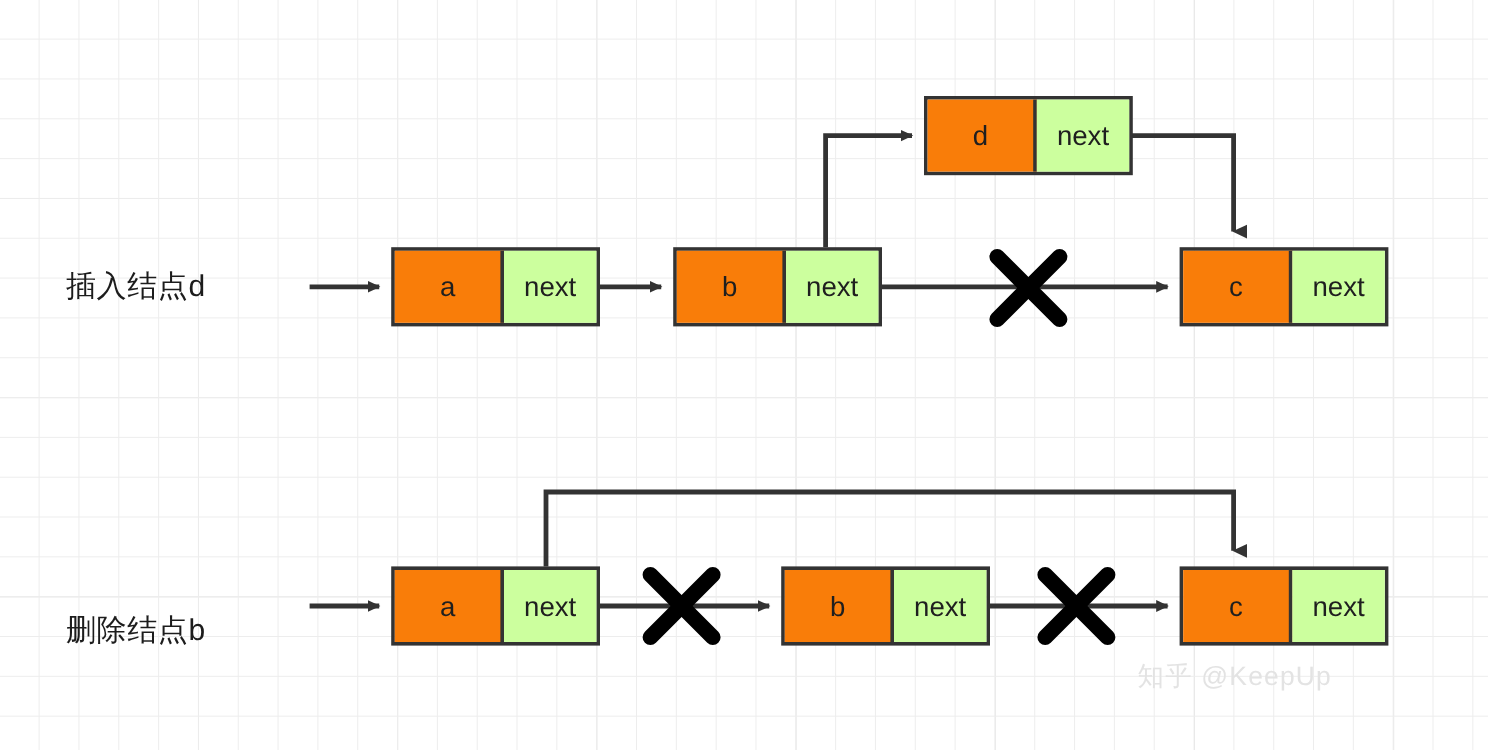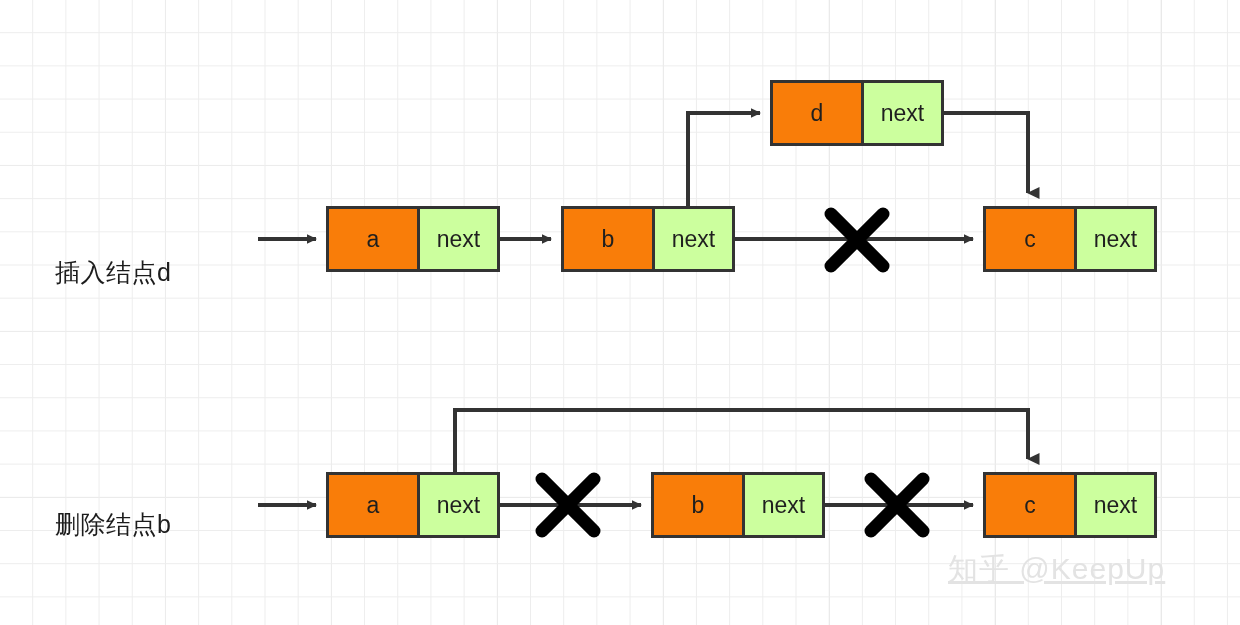--- a/index.html
+++ b/index.html
@@ -68,27 +68,26 @@
     width: 91px;
     background: #F97D09;
     border-right: 3px solid #333333;
   }
   .node .cell-next {
     flex: 1;
     background: #CCFF9E;
   }
   .watermark {
     position: absolute;
-    font-size: 30px;
+    font-size: 22px;
     color: #e3e3e3;
     white-space: nowrap;
     letter-spacing: 1px;
     font-family: "Liberation Sans", "DejaVu Sans", sans-serif;
     user-select: none;
-    text-decoration: underline;
   }
 </style>
 </head>
 <body>
 
 <div id="canvas">
 
   <svg id="svg-layer" viewBox="0 0 1240 625" xmlns="http://www.w3.org/2000/svg">
     <defs>
       <marker id="arrowRight" markerWidth="11" markerHeight="11" refX="9.5" refY="5.5" orient="auto" markerUnits="userSpaceOnUse">
@@ -130,21 +129,21 @@
           <line x1="542" y1="479" x2="594" y2="531" stroke="#000000" stroke-width="13" stroke-linecap="round"></line>
           <line x1="542" y1="531" x2="594" y2="479" stroke="#000000" stroke-width="13" stroke-linecap="round"></line>
         </g>
         <g>
           <line x1="871" y1="479" x2="923" y2="531" stroke="#000000" stroke-width="13" stroke-linecap="round"></line>
           <line x1="871" y1="531" x2="923" y2="479" stroke="#000000" stroke-width="13" stroke-linecap="round"></line>
         </g>
       </g>
   </svg>
 
-  <div class="row-label" style="left:55px; top:222px;margin-top:34px;">插入结点d</div>
+  <div class="row-label" style="left:55px; top:222px;">插入结点d</div>
   <div class="row-label" style="left:55px; top:508px;">删除结点b</div>
 
   <div class="node" style="left:326px; top:206px;">
     <div class="cell cell-data">a</div>
     <div class="cell cell-next">next</div>
   </div>
 
   <div class="node" style="left:561px; top:206px;">
     <div class="cell cell-data">b</div>
     <div class="cell cell-next">next</div>

